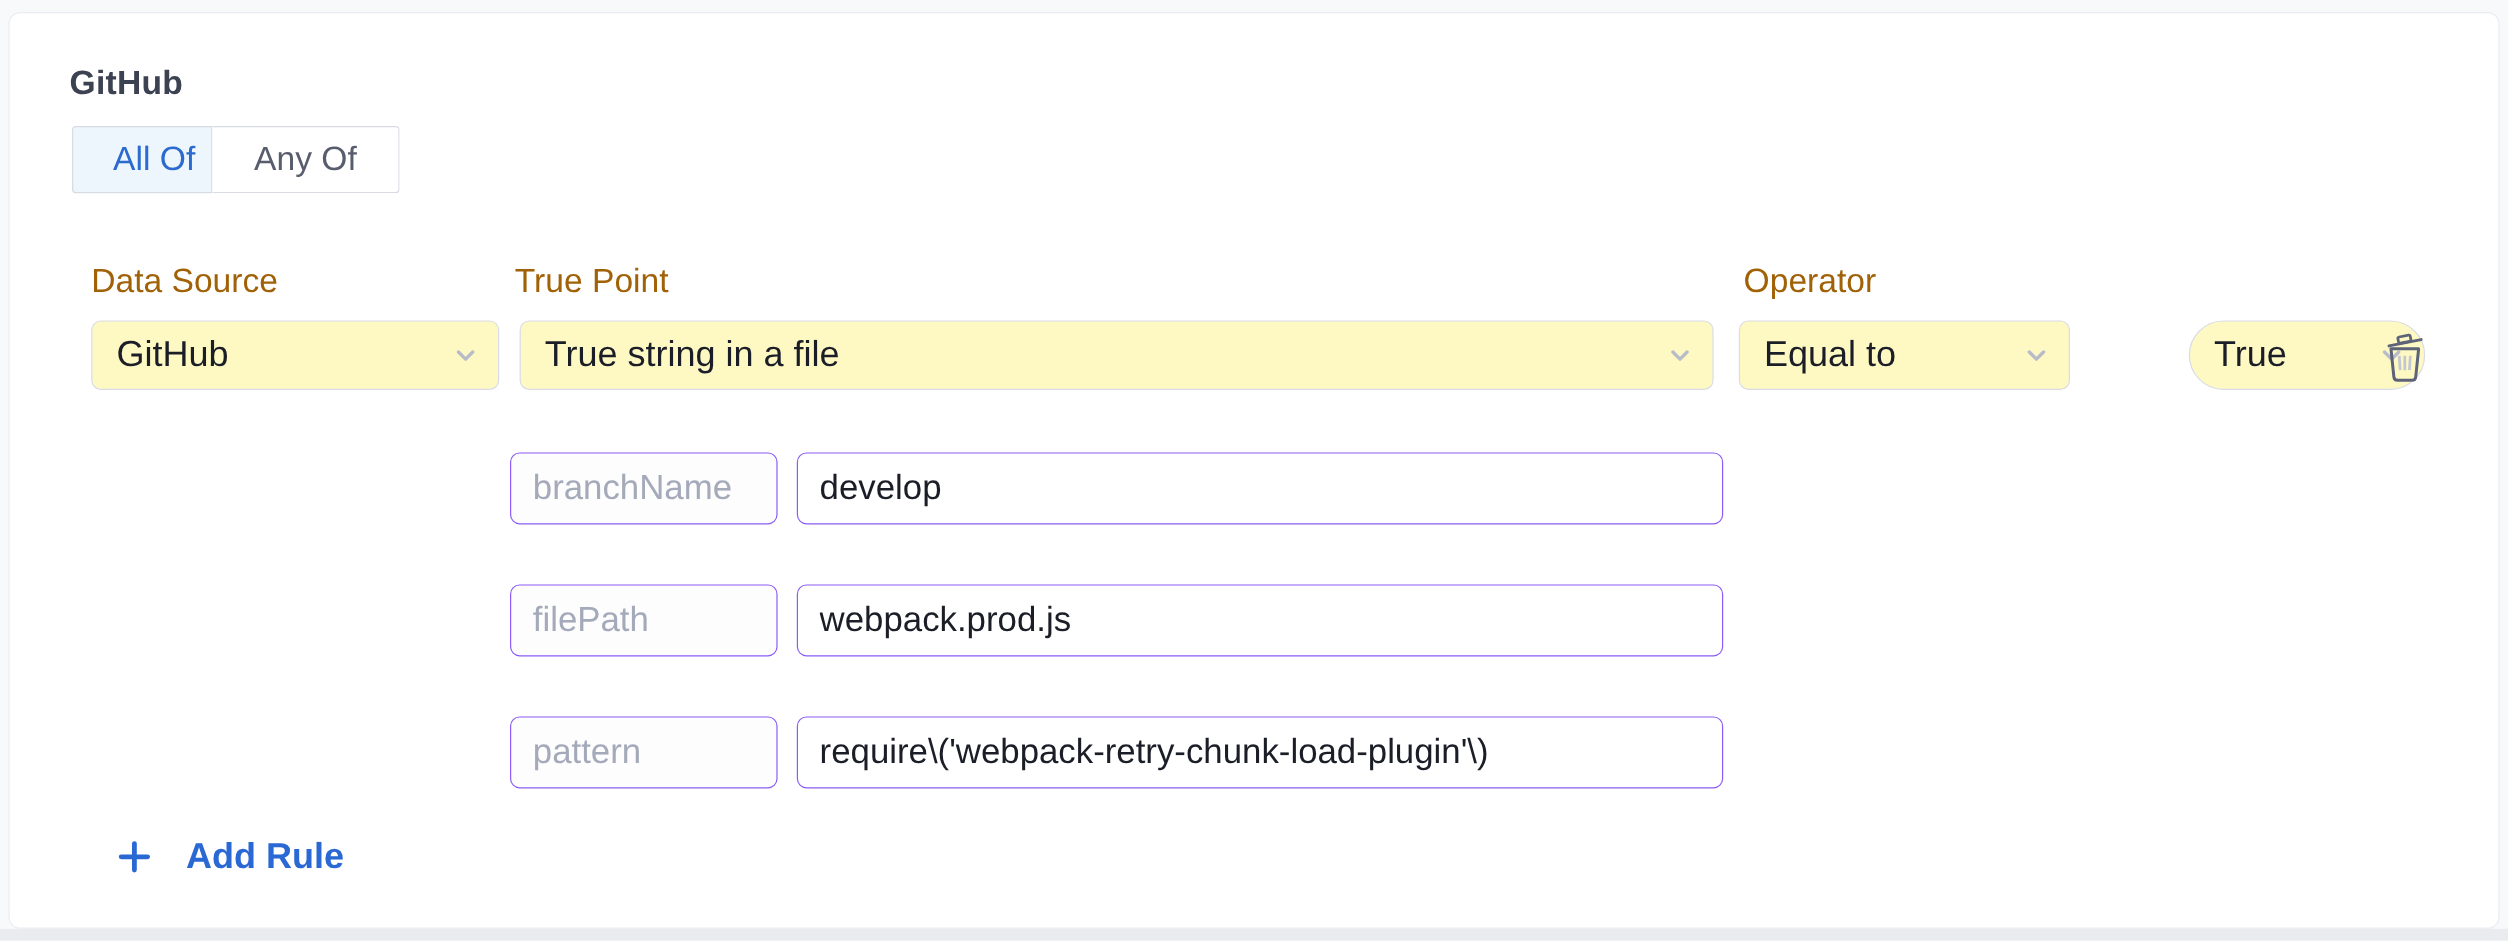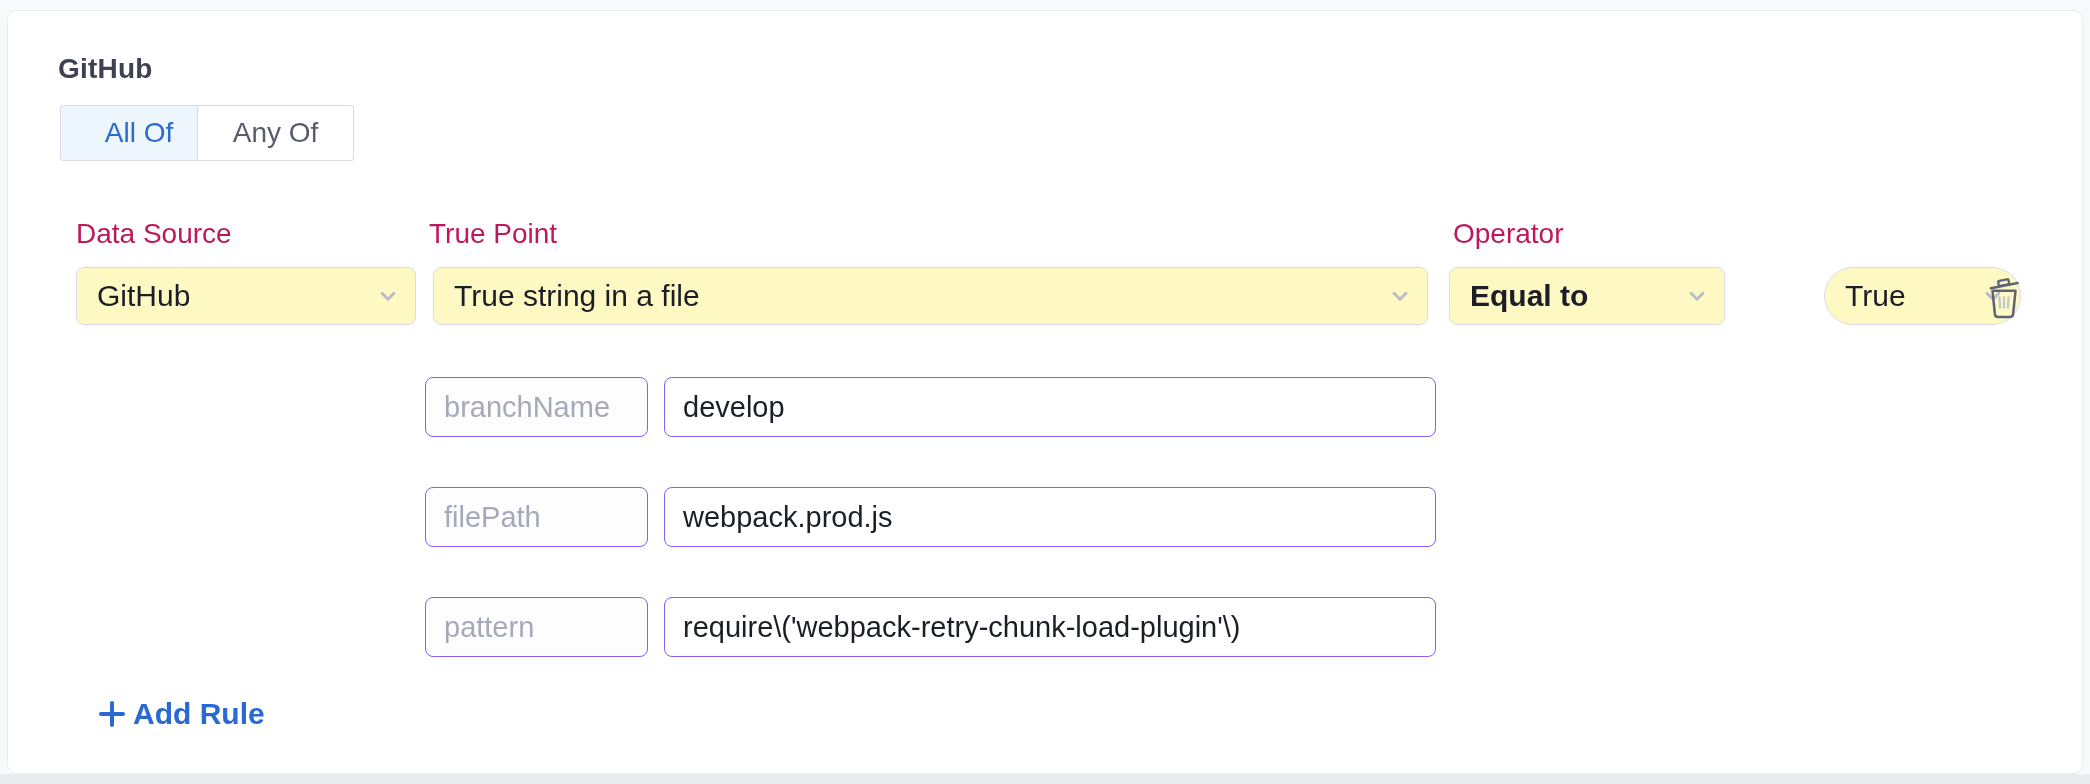--- a/index.html
+++ b/index.html
@@ -28,42 +28,42 @@
     display:inline-flex;
   }
   .seg-btn {
     display:flex; align-items:center; justify-content:center;
     height:56px; font-size:28px; cursor:pointer;
     border:1px solid #d8dbe4; background:#ffffff; color:#585d6d;
   }
   .seg-btn.selected {
     background:#edf6fc; color:#2b6ace;
   }
-  .seg-btn.first { width:138px; border-radius:3px 0 0 3px;padding-left:20px; }
+  .seg-btn.first { width:117px; border-radius:3px 0 0 3px;padding-left:20px; }
   .seg-btn.last  { width:156px; border-left:none; border-radius:0 3px 3px 0; }
 
   .field-label {
     position:absolute; top:207px;
-    font-size:28px; color:#be185d;
+    font-size:28px; color:#a16207;
   }
   .label-source   { left:68px; }
   .label-point    { left:421px; }
   .label-operator { left:1445px; }
 
   .dropdown {
     position:absolute; top:256px; height:58px;
     background:#fef9c3; border:1px solid #d9dce6; border-radius:8px;
     display:flex; align-items:center;
     padding:0 52px 0 20px;
     font-size:30px; color:#1b1e27;
     cursor:pointer;
   }
   .dd-source   { left:68px;   width:340px; }
   .dd-point    { left:425px;  width:995px; }
-  .dd-operator { left:1441px; width:276px;font-weight:bold; }
+  .dd-operator { left:1441px; width:276px; }
   .dd-value    { left:1816px; width:197px;border-radius:29px; }
   .chevron {
     position:absolute; right:14px; top:50%; transform:translateY(-50%);
     display:flex; align-items:center;
   }
 
   .trash-btn {
     position:absolute; left:1972px; top:264px; width:48px; height:48px;
     display:flex; align-items:center; justify-content:center;
     cursor:pointer; background:none; border:none;
@@ -84,21 +84,21 @@
   .param-value {
     left:656px; width:772px;
     color:#1b1e27; background:#ffffff;
   }
   .row-1 { top:366px; }
   .row-2 { top:476px; }
   .row-3 { top:586px; }
 
   .add-rule {
     position:absolute; left:88px; top:686px;
-    display:flex; align-items:center; gap:5px;
+    display:flex; align-items:center; gap:27px;
     color:#2a68d4; font-size:30px; font-weight:600;
     cursor:pointer; background:none; border:none;
     font-family:"Liberation Sans", sans-serif;
   }
 </style>
 </head>
 <body>
 
 <div class="card">
 

